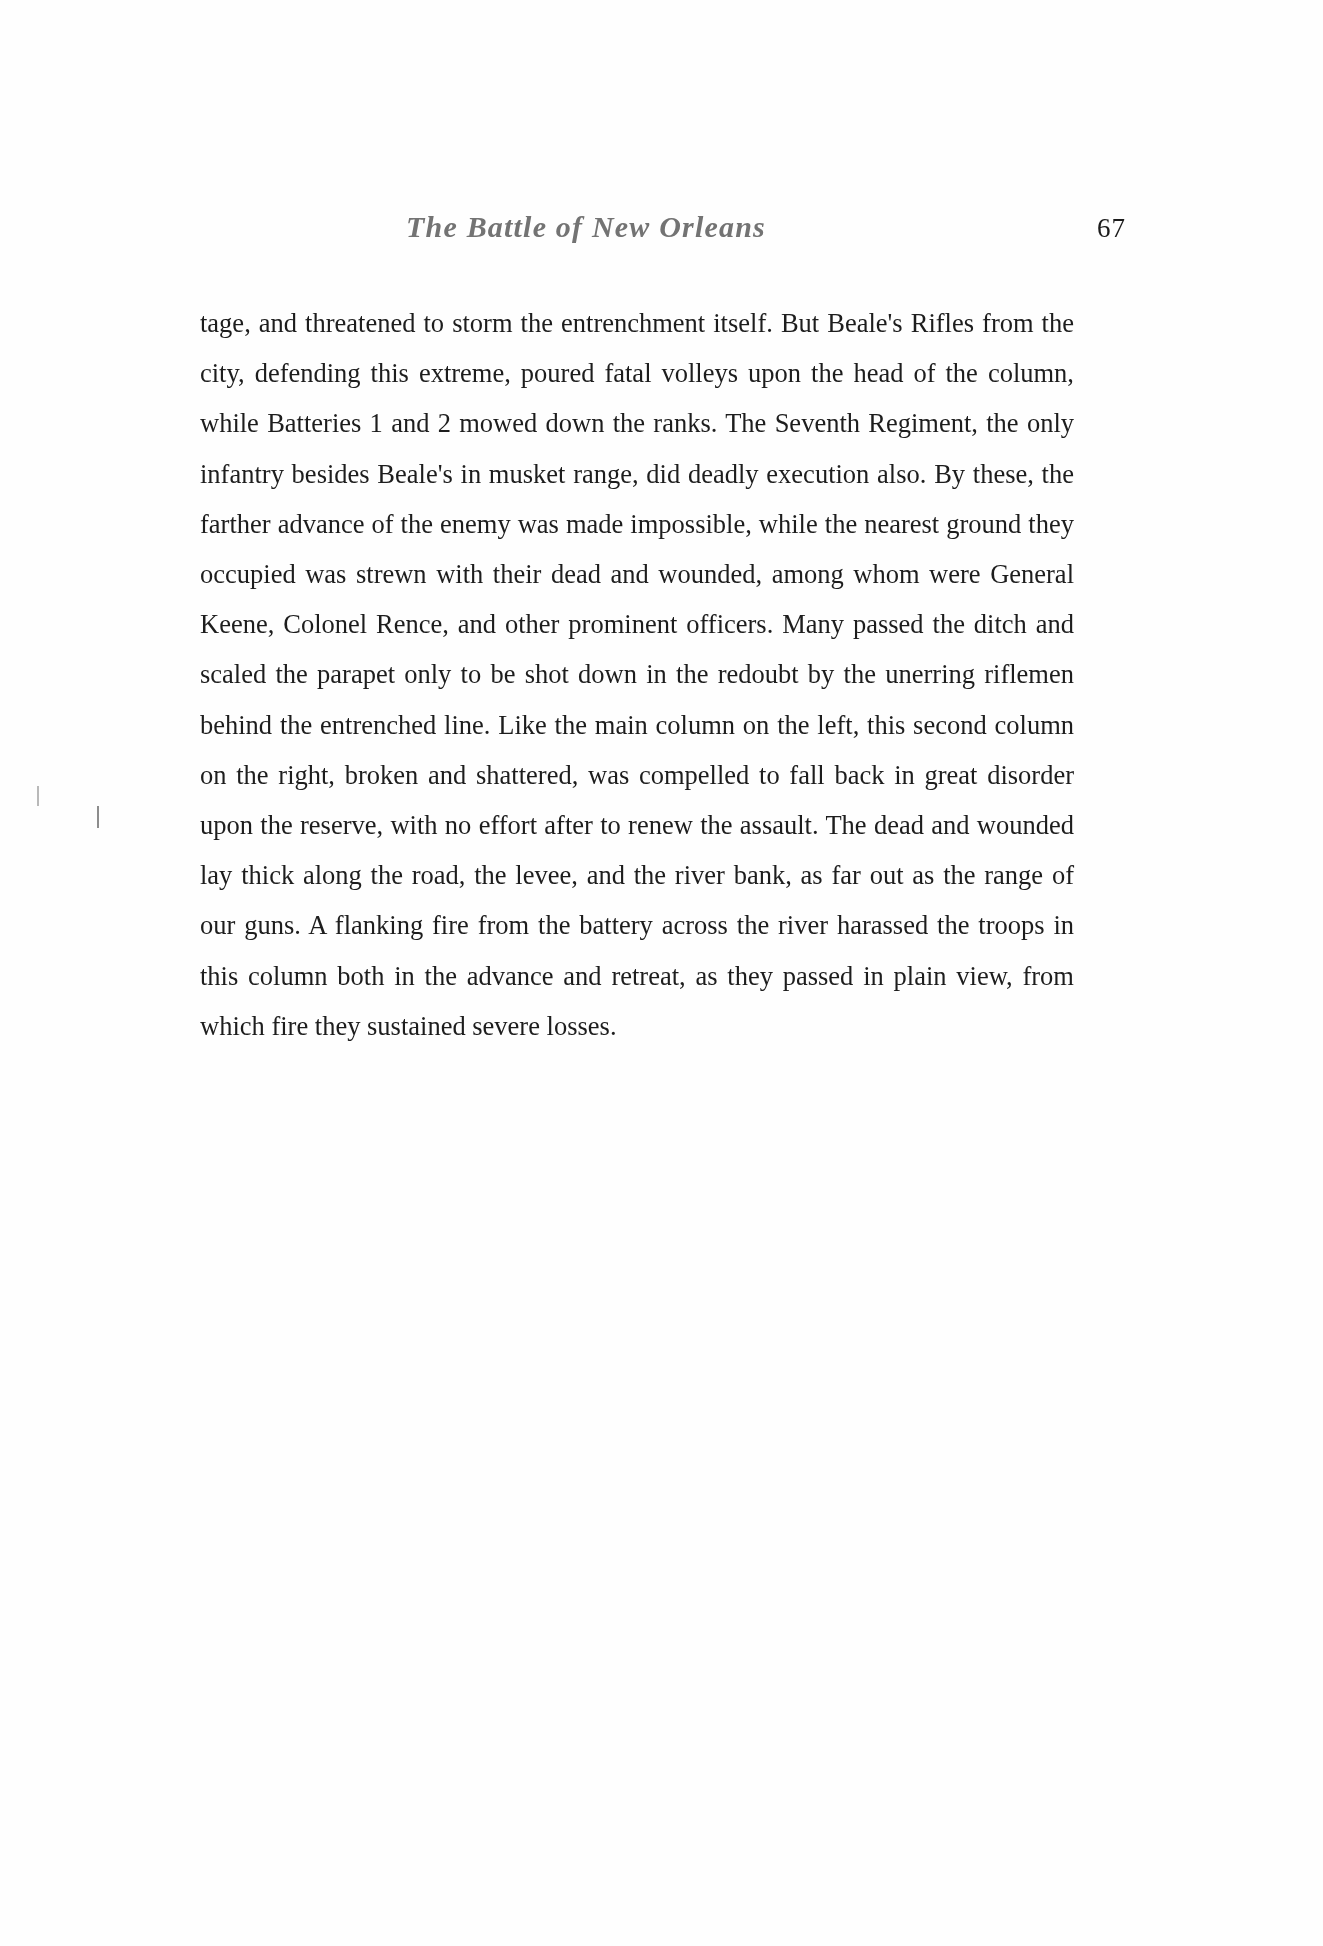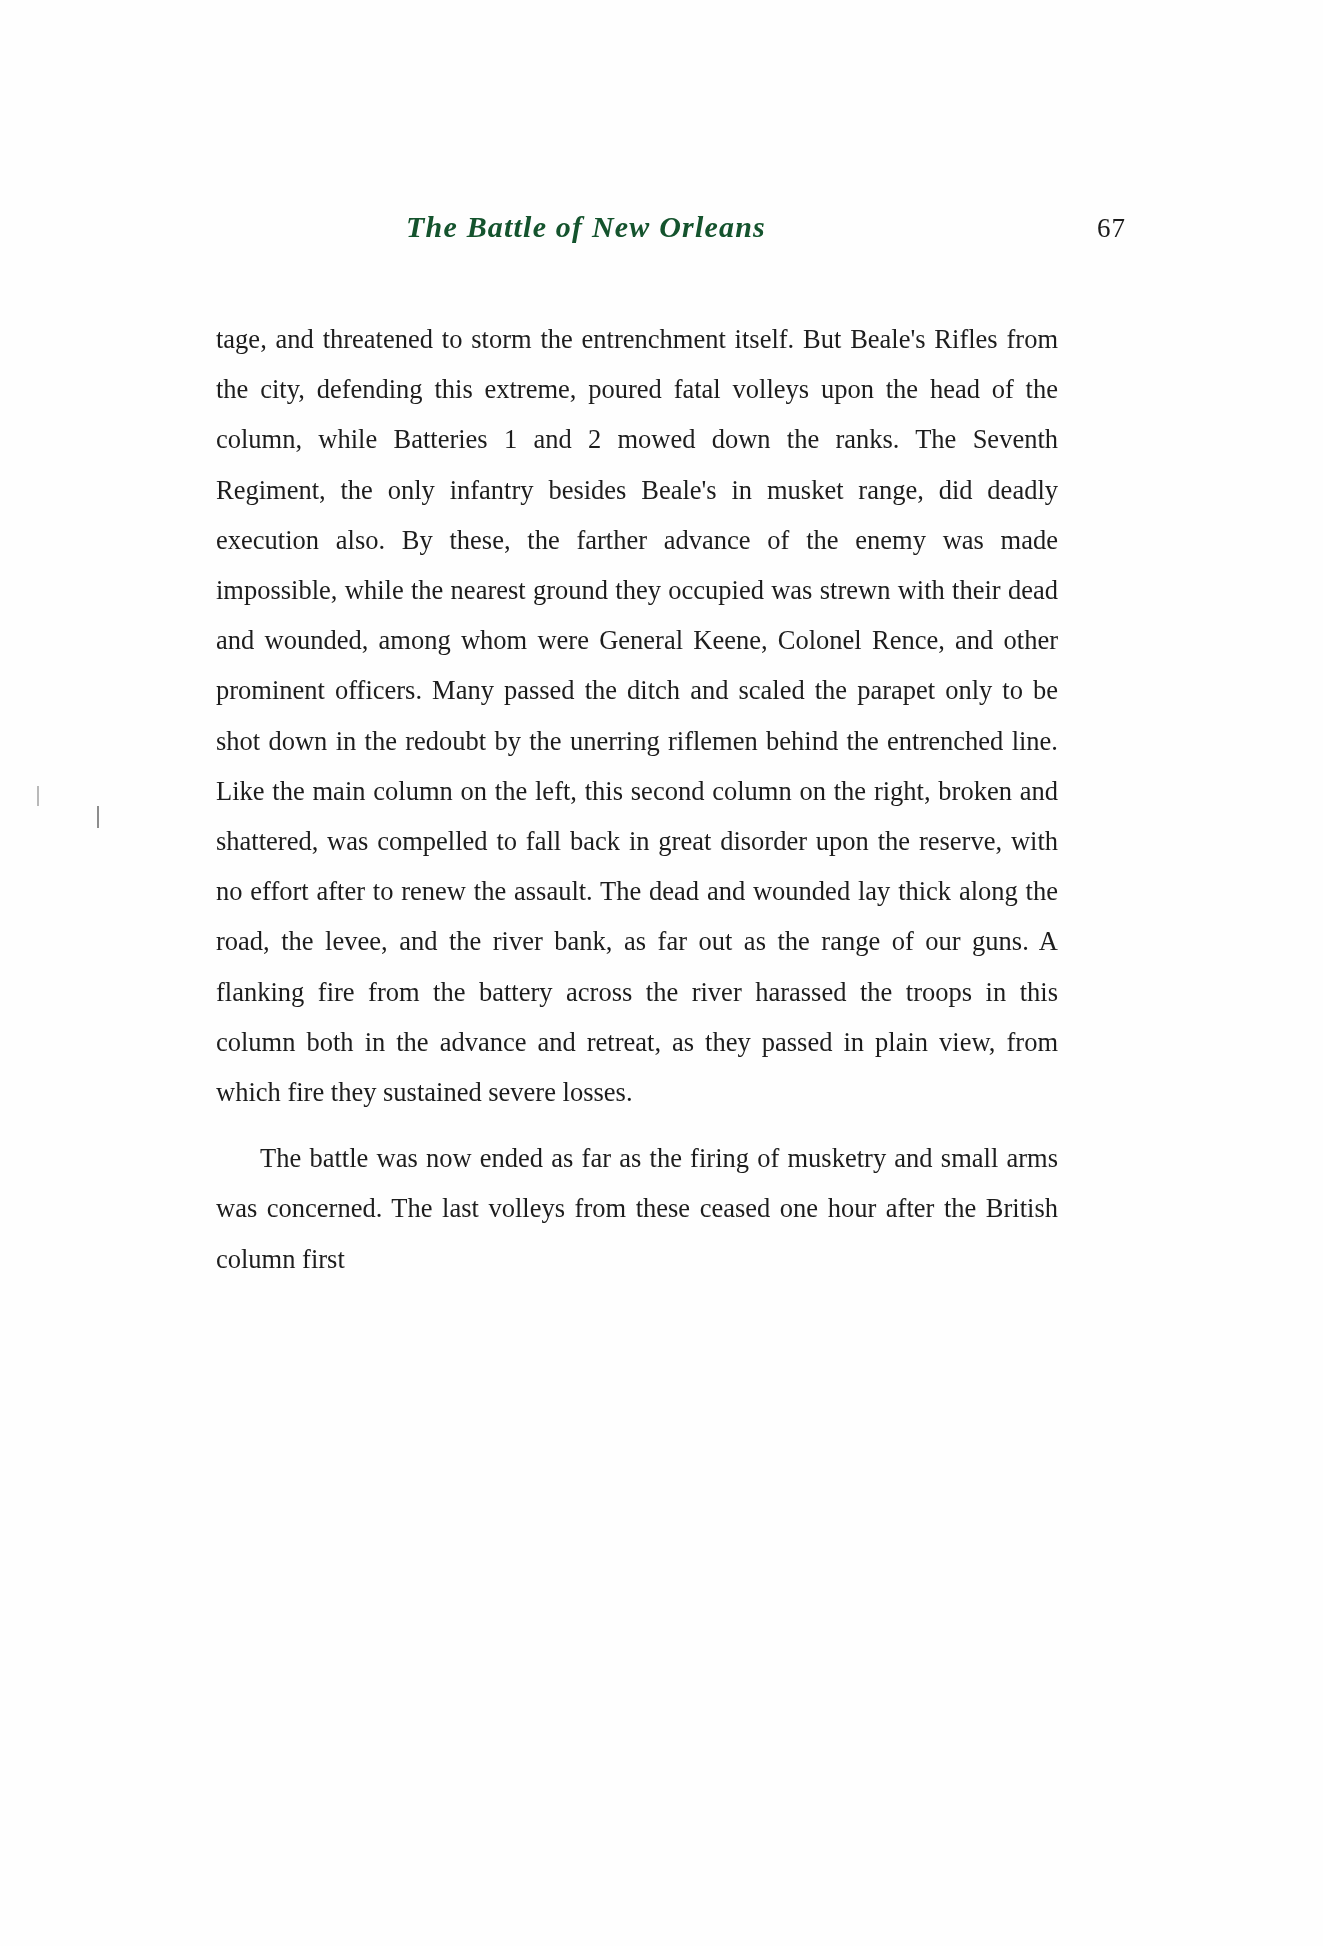--- a/index.html
+++ b/index.html
@@ -30,41 +30,41 @@
     display: flex;
     align-items: baseline;
     justify-content: space-between;
   }
   .running-title {
     font-family: "Liberation Serif", serif;
     font-style: italic;
     font-weight: 700;
     font-size: 30px;
     letter-spacing: 1.2px;
-    color: #14532d;
+    color: #737373;
     margin-left: 210px;
   }
   .folio {
     font-family: "Liberation Serif", serif;
     font-size: 27px;
     letter-spacing: 1px;
     color: #1b1b1b;
   }
   .body-text {
     position: absolute;
     left: 200px;
     top: 298px;
     width: 874px;
     font-size: 26.5px;
     line-height: 50.2px;
     text-align: justify;
     color: #1d1d1d;
   }
   .body-text p {
-    margin: 16px;
+    margin: 0;
     text-align: justify;
     text-justify: inter-word;
   }
   .body-text p.indent {
     text-indent: 44px;
   }
   .tick {
     position: absolute;
     left: 97px;
     top: 806px;
@@ -86,19 +86,18 @@
 
 <div class="page">
 
   <div class="header">
     <span class="running-title">The Battle of New Orleans</span>
     <span class="folio">67</span>
   </div>
 
   <div class="body-text">
     <p>tage, and threatened to storm the entrenchment itself. But Beale's Rifles from the city, defending this extreme, poured fatal volleys upon the head of the column, while Batteries 1 and 2 mowed down the ranks.  The Seventh Regiment, the only infantry besides Beale's in musket range, did deadly execution also.  By these, the farther advance of the enemy was made impossible, while the nearest ground they occupied was strewn with their dead and wounded, among whom were General Keene, Colonel Rence, and other prominent officers.  Many passed the ditch and scaled the parapet only to be shot down in the redoubt by the unerring riflemen behind the entrenched line.  Like the main column on the left, this second column on the right, broken and shattered, was compelled to fall back in great disorder upon the reserve, with no effort after to renew the assault.  The dead and wounded lay thick along the road, the levee, and the river bank, as far out as the range of our guns.  A flanking fire from the battery across the river harassed the troops in this column both in the advance and retreat, as they passed in plain view, from which fire they sustained severe losses.</p>
-    <p class="indent">The battle was now ended as far as the firing of musketry and small arms was concerned.  The last volleys from these ceased one hour after the British column first</p>
   </div>
 
   <div class="tick"></div>
   <div class="tick2"></div>
 
 </div>
 
 </body></html>

